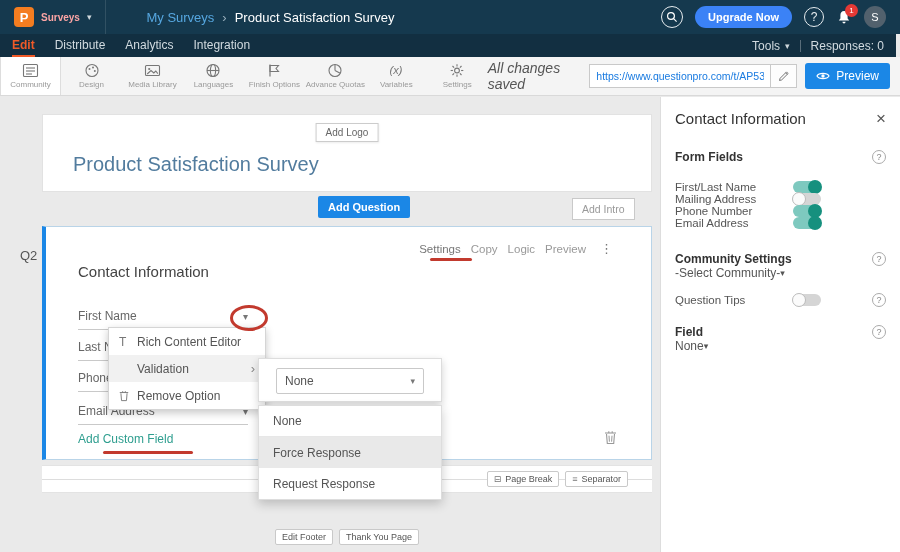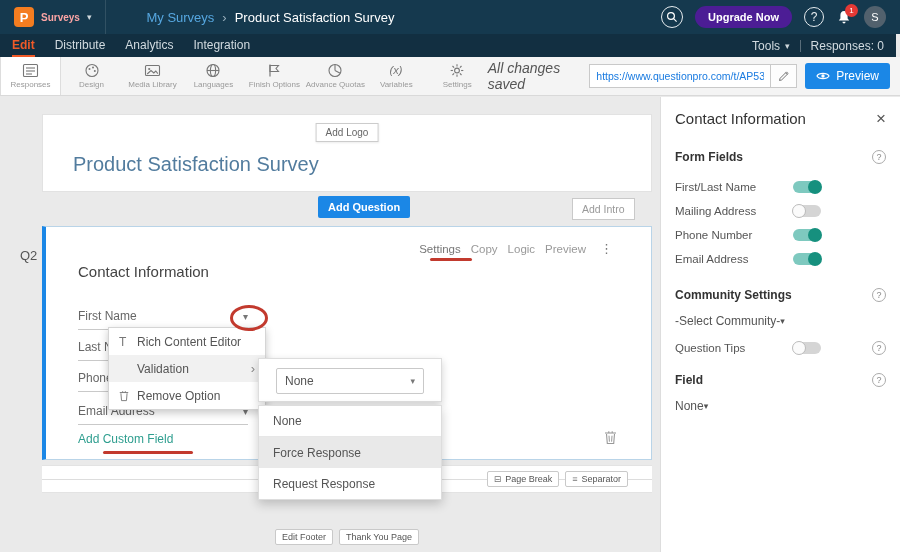--- a/index.html
+++ b/index.html
@@ -13,21 +13,21 @@
   .logo { width:20px; height:20px; background:#f47d20; border-radius:4px; color:#fff; font-weight:bold; display:flex; align-items:center; justify-content:center; font-size:13px; }
   .brand-name { font-size:10px; font-weight:bold; color:#fca5a5; }
   .caret { font-size:9px; color:#cfd8dd; }
   .breadcrumb { margin-left:16px; font-size:13px; display:flex; align-items:center; gap:8px; }
   .bc-parent { color:#56a7e0; cursor:pointer;margin-left:24px; }
   .bc-sep { color:#9ab0bd; font-size:13px; }
   .bc-current { color:#fff; }
   .topbar-right { margin-left:auto; display:flex; align-items:center; gap:12px; padding-right:14px; }
   .circle-btn { width:22px; height:22px; border:1px solid #e6ecef; border-radius:50%; display:flex; align-items:center; justify-content:center; cursor:pointer; }
   .help-btn { width:20px; height:20px; font-size:12px; color:#e6ecef; }
-  .upgrade { background:#4c1d95; border:none; color:#fff; font-size:11px; font-weight:bold; padding:5px 13px; border-radius:12px; cursor:pointer; font-family:inherit; }
+  .upgrade { background:#3b82f6; border:none; color:#fff; font-size:11px; font-weight:bold; padding:5px 13px; border-radius:12px; cursor:pointer; font-family:inherit; }
   .bell-wrap { position:relative; cursor:pointer; display:flex; }
   .badge { position:absolute; top:-5px; right:-6px; background:#e53935; color:#fff; width:13px; height:13px; border-radius:50%; font-size:8px; display:flex; align-items:center; justify-content:center; }
   .avatar { width:22px; height:22px; border-radius:50%; background:#52616d; color:#fff; font-size:11px; display:flex; align-items:center; justify-content:center; cursor:pointer; }
 
   
   .tabbar { position:absolute; top:34px; left:0; right:4px; height:23px; background:#122f41; display:flex; align-items:stretch; color:#d2dbe0; font-size:12px; z-index:49; }
   .tab { display:flex; align-items:center; margin-left:20px; border-bottom:2px solid transparent; cursor:pointer; }
   .tab:first-child { margin-left:12px; }
   .tab.active { color:#f05a28; border-bottom-color:#f05a28; font-weight:bold; }
   .tab-right { margin-left:auto; display:flex; align-items:center; gap:10px; padding-right:12px; }
@@ -78,21 +78,21 @@
   .bottom-btns { position:absolute; left:42px; top:432px; width:610px; display:flex; justify-content:center; gap:6px; }
 
   
   .sidebar { position:absolute; top:0; right:0; bottom:0; width:240px; background:#fff; border-left:1px solid #ddd; padding:13px 14px 0; z-index:10; }
   .sb-head { display:flex; justify-content:space-between; align-items:center; }
   .sb-title { font-size:15px; font-weight:normal; color:#333; }
   .sb-close { font-size:17px; color:#555; cursor:pointer; line-height:1; }
   .sb-section { display:flex; justify-content:space-between; align-items:center; }
   .sb-section-label { font-size:12px; font-weight:bold; color:#333; }
   .help-circle { width:14px; height:14px; border:1px solid #aaa; border-radius:50%; color:#888; font-size:9px; display:flex; align-items:center; justify-content:center; cursor:pointer; }
-  .mt23 { margin-top:23px; } .mt17 { margin-top:17px; } .mt12 { margin-top:12px; } .mt13 { margin-top:13px; } .mt18 { margin-top:18px; }
+  .mt23 { margin-top:23px; } .mt17 { margin-top:17px; } .mt12 { } .mt13 { margin-top:13px; } .mt18 { margin-top:18px; }
   .toggle-row { display:flex; align-items:center; }
   .tg-label { width:118px; font-size:11.5px; color:#555; }
   .toggle { position:relative; width:28px; height:12px; border-radius:6px; cursor:pointer; }
   .toggle.on { background:#7ec9bf; }
   .toggle.on .knob { position:absolute; right:-1px; top:-1px; width:14px; height:14px; border-radius:50%; background:#16907e; }
   .toggle.off { background:#d5d5d5; }
   .toggle.off .knob { position:absolute; left:-1px; top:-1px; width:14px; height:14px; border-radius:50%; background:#fbfbfb; border:1px solid #bbb; }
   .sb-select { display:flex; align-items:center; font-size:12px; color:#555; cursor:pointer; }
   .sb-select .caret { color:#555; }
   .sb-select.narrow { width:152px; }
@@ -175,21 +175,21 @@
   </nav>
 
   <div class="toolbar">
     <div class="tool-item active">
       <svg width="17" height="15" viewBox="0 0 17 15">
           <rect x="1.5" y="1.5" width="14" height="12" rx="1" fill="none" stroke="#777" stroke-width="1.1"></rect>
           <line x1="4" y1="5" x2="13" y2="5" stroke="#777" stroke-width="1.1"></line>
           <line x1="4" y1="8" x2="13" y2="8" stroke="#777" stroke-width="1.1"></line>
           <line x1="4" y1="11" x2="10" y2="11" stroke="#777" stroke-width="1.1"></line>
         </svg>
-      <span class="tool-label">Responses</span>
+      <span class="tool-label">Community</span>
     </div>
     <div class="tool-item">
       <svg width="16" height="15" viewBox="0 0 16 15">
           <circle cx="8" cy="7.5" r="6" fill="none" stroke="#777" stroke-width="1.1"></circle>
           <circle cx="5.5" cy="6" r="1" fill="#777"></circle>
           <circle cx="9" cy="4.5" r="1" fill="#777"></circle>
           <circle cx="10.8" cy="8" r="1" fill="#777"></circle>
         </svg>
       <span class="tool-label">Design</span>
     </div>

